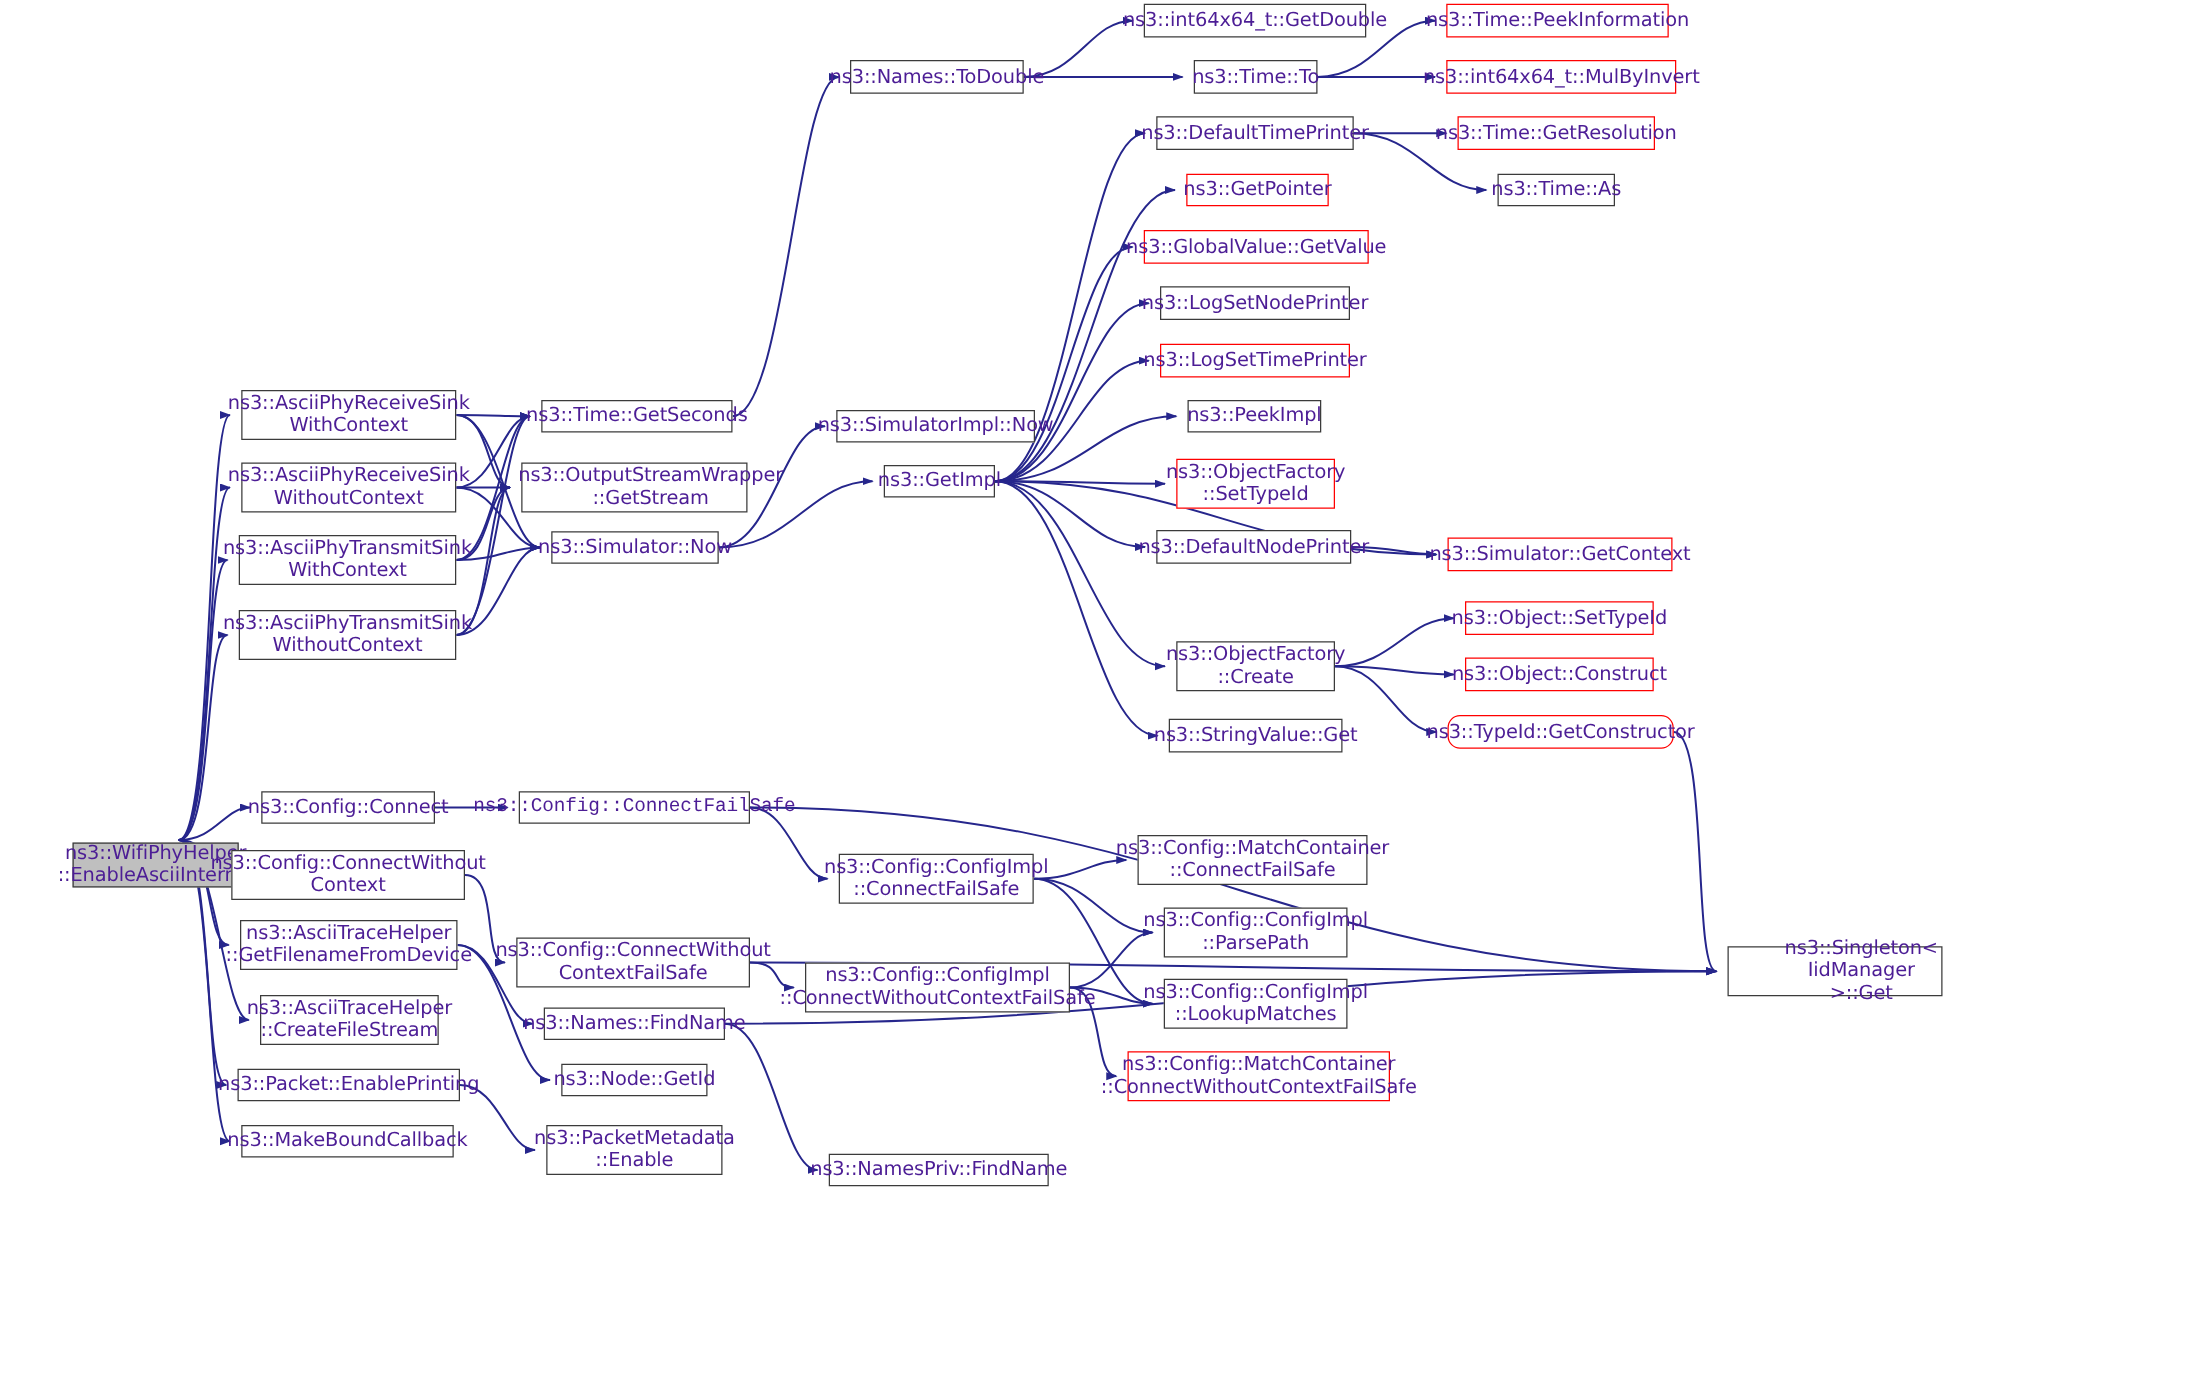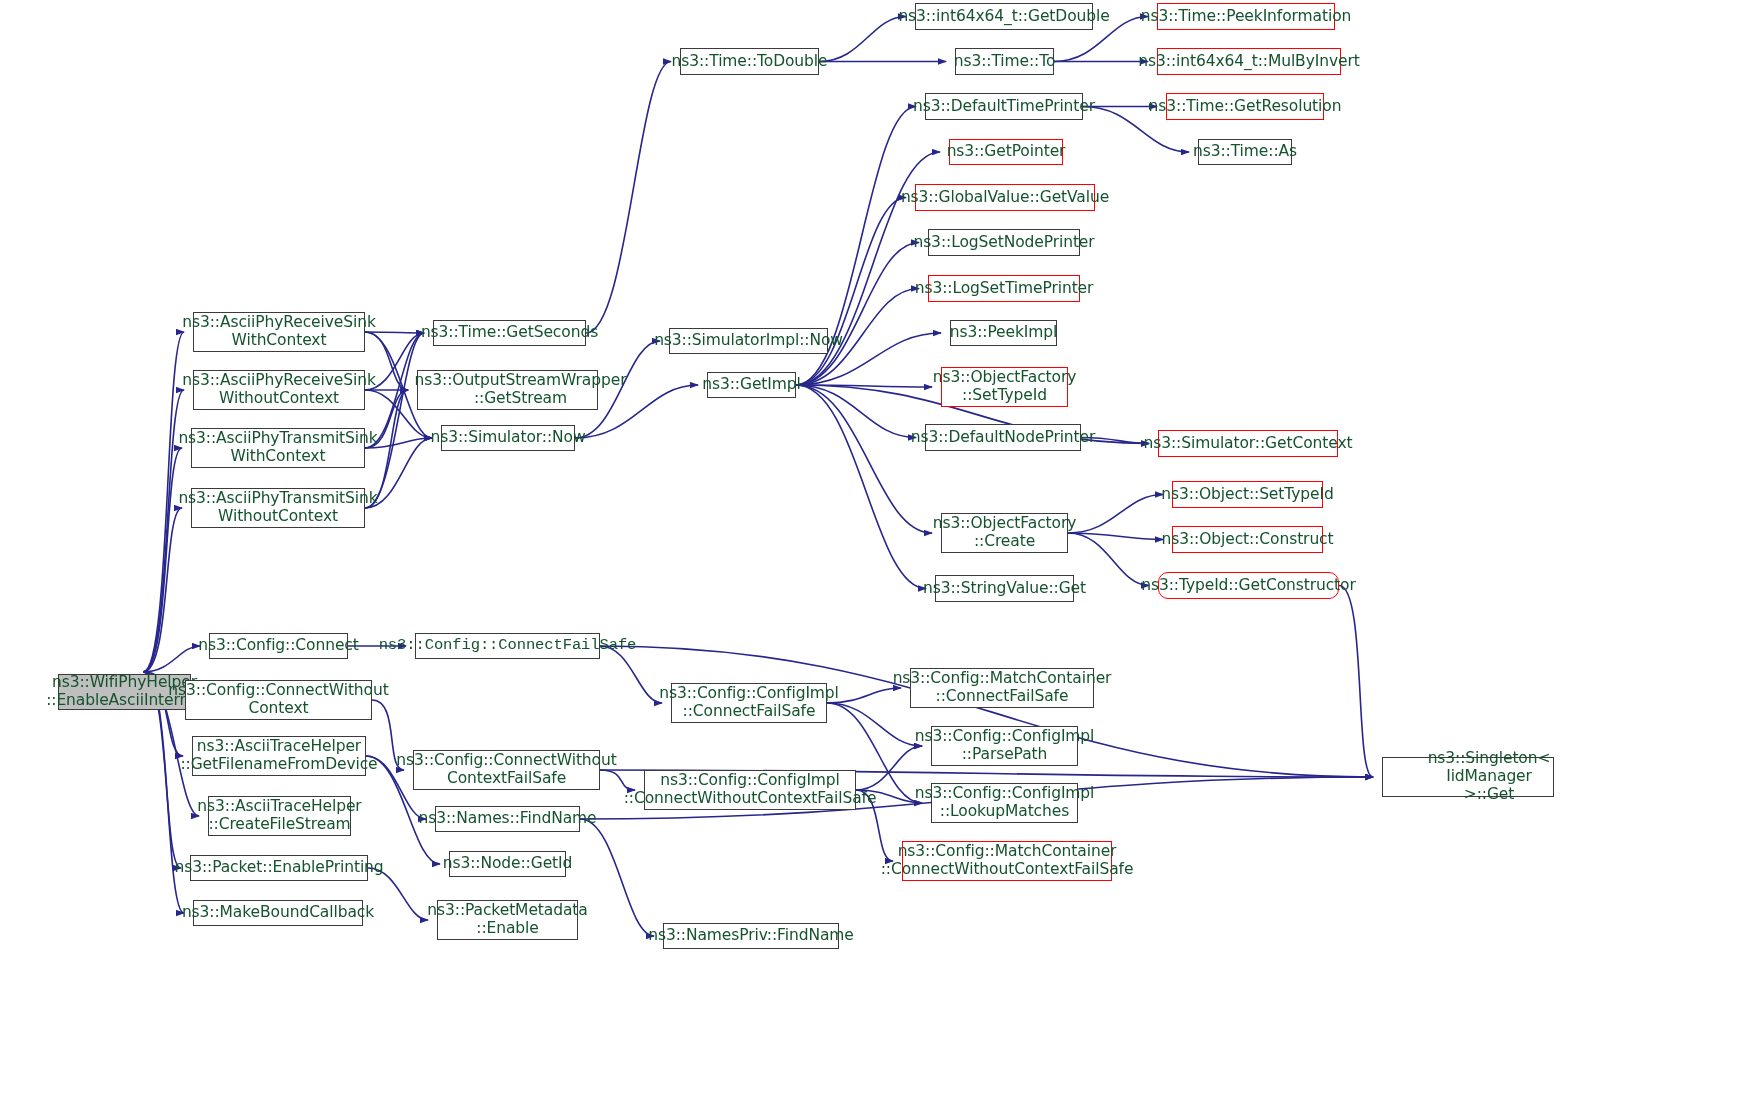--- a/index.html
+++ b/index.html
@@ -1,21 +1,21 @@
 <!DOCTYPE html>
 <html><head>
 <meta charset="utf-8">
 <style>
   html,body{margin:0;padding:0;background:#ffffff;}
   #canvas{position:relative;width:1755px;height:1108px;background:#fff;
           font-family:"DejaVu Sans","Liberation Sans",sans-serif;overflow:hidden;}
   svg.edges{position:absolute;left:0;top:0;width:1755px;height:1108px;pointer-events:none;}
   .node{position:absolute;box-sizing:border-box;display:flex;align-items:center;
         justify-content:center;text-align:center;background:#fff;
-        border:1px solid #3b3b3b;font-size:15.5px;color:#14532d;line-height:1.15;
+        border:1px solid #3b3b3b;font-size:15.5px;color:#4c1d95;line-height:1.15;
         padding:1px 4px;white-space:pre-line;letter-spacing:-0.1px;}
   .node.red{border:1.6px solid #ff0000;}
   .node.root{background:#bfbfbf;border:1.6px solid #3b3b3b;}
   .node.thick{border-width:1.6px;}
 </style>
 </head>
 <body>
 
 <div id="canvas">
   <svg class="edges" id="edge-layer" viewBox="0 0 1755 1108" xmlns="http://www.w3.org/2000/svg">
@@ -99,21 +99,21 @@
       <div class="node thick" style="left: 193px; top: 370px; width: 172px; height: 40px;">ns3::AsciiPhyReceiveSink
 WithoutContext</div>
       <div class="node thick" style="left: 191px; top: 428px; width: 174px; height: 40px;">ns3::AsciiPhyTransmitSink
 WithContext</div>
       <div class="node thick" style="left: 191px; top: 488px; width: 174px; height: 40px;">ns3::AsciiPhyTransmitSink
 WithoutContext</div>
       <div class="node thick" style="left: 433px; top: 320px; width: 153px; height: 26px;">ns3::Time::GetSeconds</div>
       <div class="node thick" style="left: 417px; top: 370px; width: 181px; height: 40px; padding-left: 30px;">ns3::OutputStreamWrapper
 ::GetStream</div>
       <div class="node thick" style="left: 441px; top: 425px; width: 134px; height: 26px;">ns3::Simulator::Now</div>
-      <div class="node thick" style="left: 680px; top: 48px; width: 139px; height: 27px;">ns3::Time::ToDouble</div>
+      <div class="node thick" style="left: 680px; top: 48px; width: 139px; height: 27px;">ns3::Names::ToDouble</div>
       <div class="node thick" style="left: 915px; top: 3px; width: 178px; height: 27px;">ns3::int64x64_t::GetDouble</div>
       <div class="node thick" style="left: 955px; top: 48px; width: 99px; height: 27px;">ns3::Time::To</div>
       <div class="node red" style="left: 1157px; top: 3px; width: 178px; height: 27px;">ns3::Time::PeekInformation</div>
       <div class="node red" style="left: 1157px; top: 48px; width: 184px; height: 27px;">ns3::int64x64_t::MulByInvert</div>
       <div class="node thick" style="left: 925px; top: 93px; width: 158px; height: 27px;">ns3::DefaultTimePrinter</div>
       <div class="node red" style="left: 1166px; top: 93px; width: 158px; height: 27px;">ns3::Time::GetResolution</div>
       <div class="node thick" style="left: 1198px; top: 139px; width: 94px; height: 26px;">ns3::Time::As</div>
       <div class="node red" style="left: 949px; top: 139px; width: 114px; height: 26px;">ns3::GetPointer</div>
       <div class="node red" style="left: 915px; top: 184px; width: 180px; height: 27px;">ns3::GlobalValue::GetValue</div>
       <div class="node thick" style="left: 928px; top: 229px; width: 152px; height: 27px;">ns3::LogSetNodePrinter</div>

